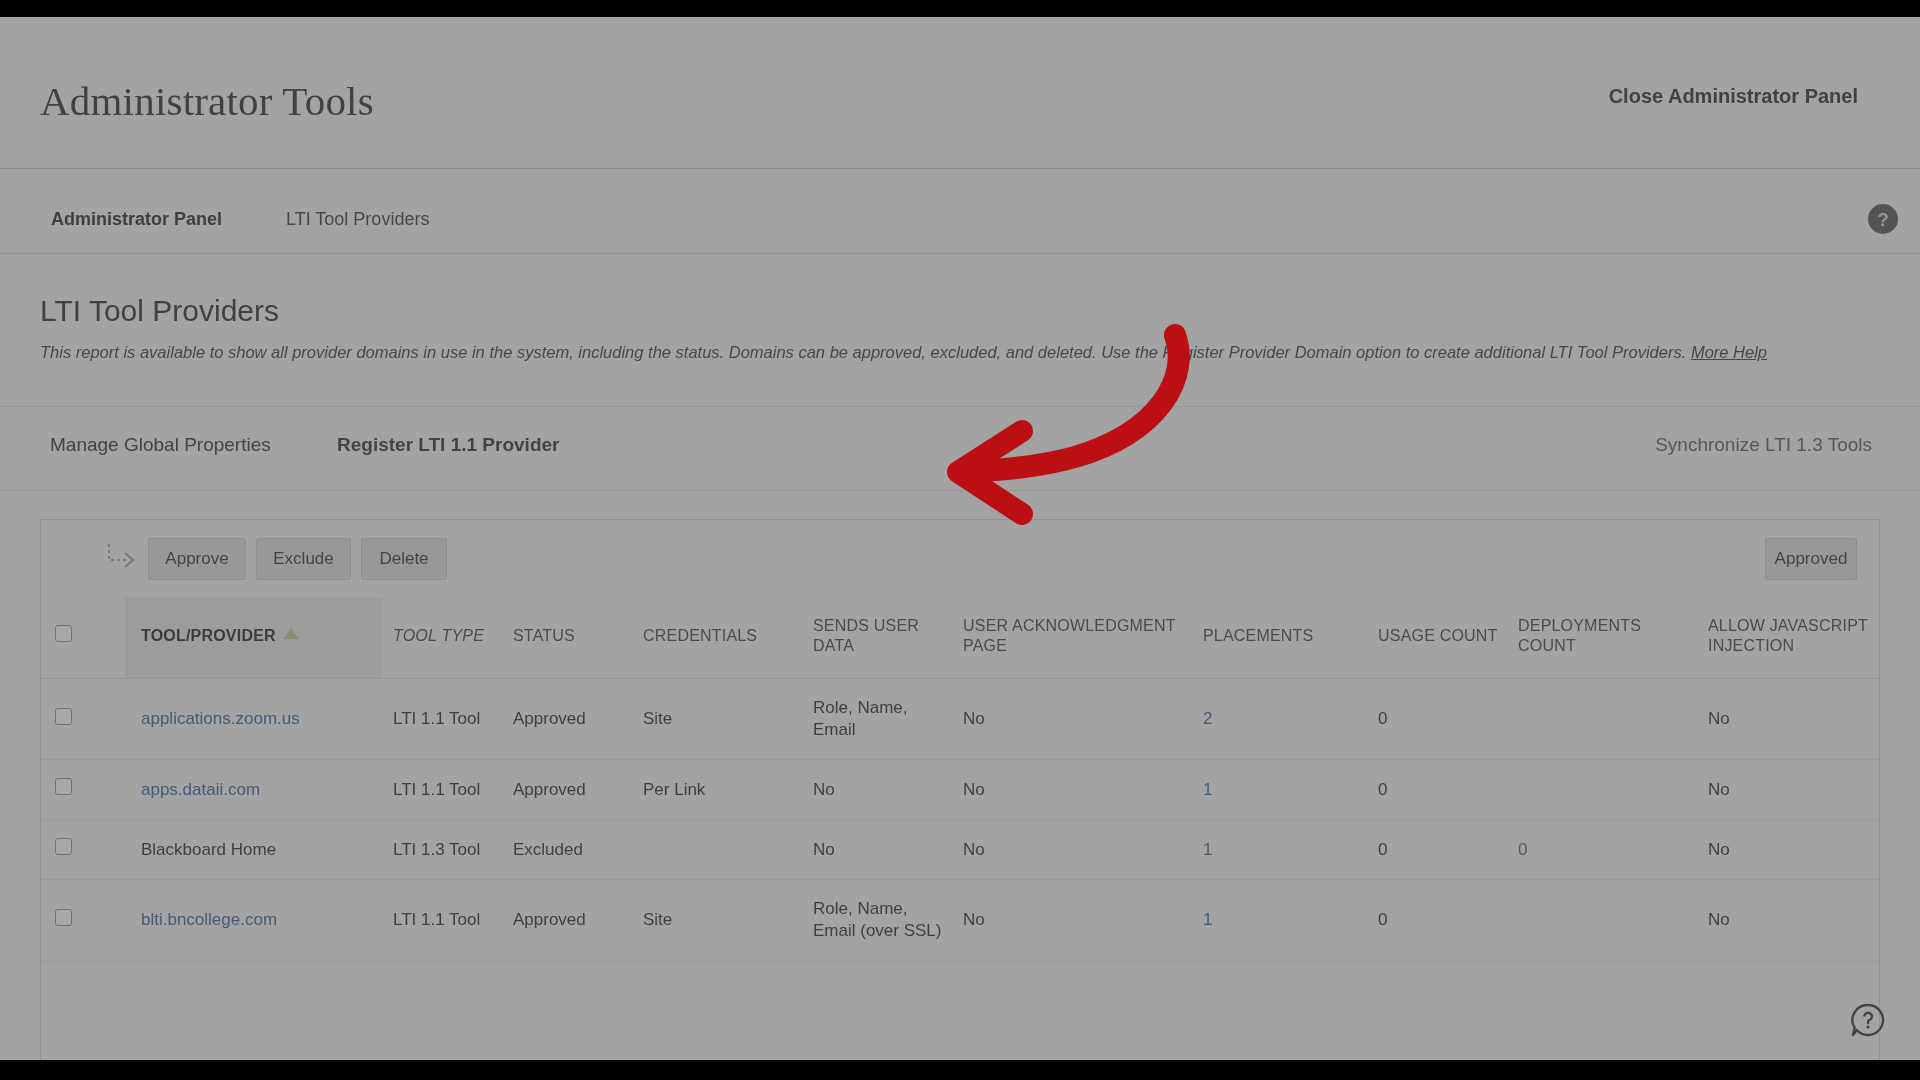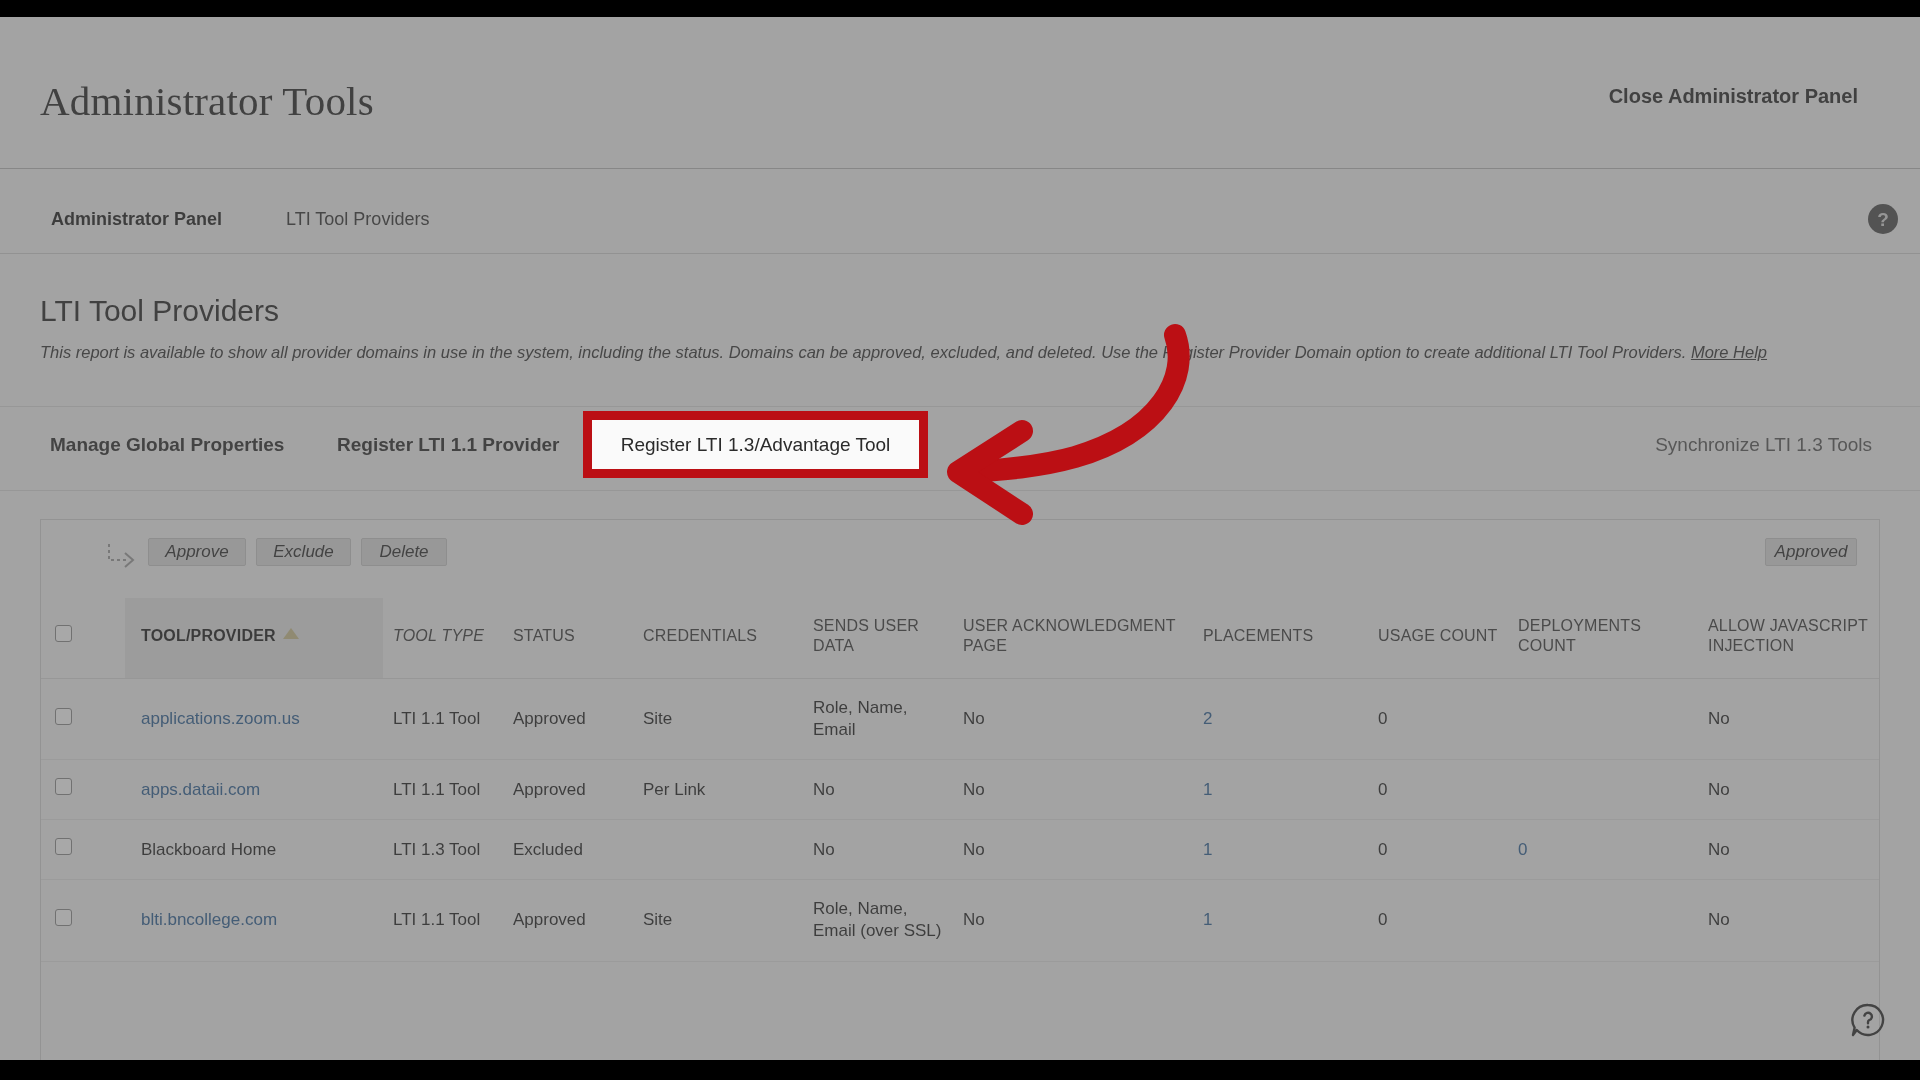--- a/index.html
+++ b/index.html
@@ -69,38 +69,38 @@
   }
   .page-desc a{color:#333;text-decoration:underline;}
 
   .actionbar{
     position:absolute;left:0;top:152px;width:1920px;height:85px;
     border-top:1px solid #d9d9d9;border-bottom:1px solid #d9d9d9;box-sizing:border-box;
   }
   .act{
     position:absolute;top:180px;font-size:19px;color:#333;white-space:nowrap;cursor:pointer;
   }
-  .act.a0{left:50px;font-weight:bold;color:#2b2b2b;}
+  .act.a0{left:50px;font-weight:normal;color:#2b2b2b;}
   .act.a1{left:337px;font-weight:bold;color:#2b2b2b;}
   .act.sync{right:48px;color:#555;font-weight:normal;}
 
   
   .panel{
     position:absolute;left:40px;top:265px;width:1840px;height:790px;
     background:#f2f2f2;border:1px solid #d2d2d2;box-sizing:border-box;
   }
   .toolbar{position:absolute;left:0;top:0;width:1838px;height:78px;}
   .flow-icon{
     position:absolute;left:66px;top:22px;width:30px;height:34px;
   }
   .btn{
-    position:absolute;top:18px;height:28px;
+    position:absolute;top:18px;height:42px;
     background:#dcdcdc;border:1px solid #c6c6c6;border-radius:2px;box-sizing:border-box;
     display:flex;align-items:center;justify-content:center;
-    font-size:17px;color:#2b2b2b;cursor:pointer;padding:0 18px;font-style:italic;
+    font-size:17px;color:#2b2b2b;cursor:pointer;padding:0 18px;
   }
   .btn.approve{left:107px;width:98px;}
   .btn.exclude{left:215px;width:95px;}
   .btn.delete{left:320px;width:86px;}
   .btn.refresh{right:22px;width:92px;}
 
   table.grid{
     position:absolute;left:0;top:78px;width:1838px;border-collapse:collapse;
     table-layout:fixed;
   }
@@ -292,22 +292,19 @@
           <circle cx="20" cy="27" r="1.5" fill="#2b2b2b"></circle>
         </svg>
       </span>
 
     </div>
   </div>
 
   <div id="dim"></div>
 
   <div id="annot">
-    <div class="hl-box">
-      <div class="hl-label">Register LTI 1.3/Advantage Tool</div>
-    </div>
     <svg width="1920" height="1043" style="position:absolute;left:0;top:0;">
       <path d="M1175 318 C 1190 360, 1160 415, 1075 440 C 1040 450, 1000 453, 970 455" fill="none" stroke="#bb0f14" stroke-width="22" stroke-linecap="round"></path>
       <path d="M1022 414 L 958 455 L 1022 497" fill="none" stroke="#bb0f14" stroke-width="22" stroke-linecap="round" stroke-linejoin="round"></path>
     </svg>
   </div>
 
 </div>
 
 </body></html>

